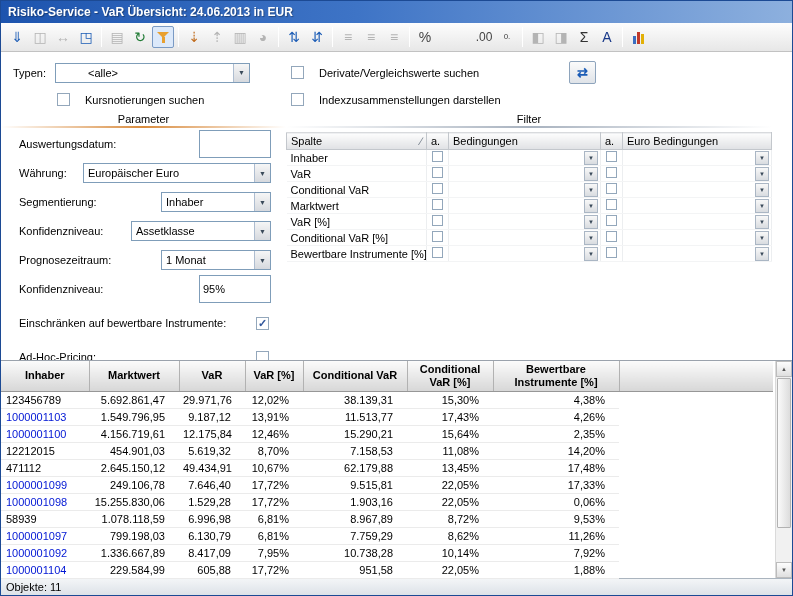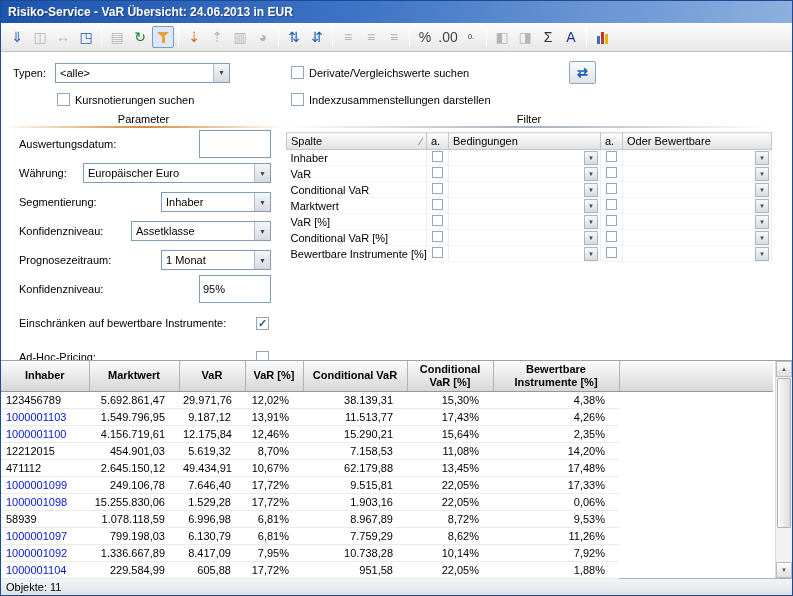--- a/index.html
+++ b/index.html
@@ -74,30 +74,30 @@
   .txt {
     height:28px; border:1px solid #7f9db9; padding:0 3px;
     font-family:"Liberation Sans", sans-serif; font-size:11px; background:#fff;
   }
   .cb {
     width:13px; height:13px; flex:none;
     border:1px solid #93a7bb; background:#fff;
     display:inline-flex; align-items:center; justify-content:center;
     font-size:11px; font-weight:bold; color:#33589c; line-height:1;
   }
-  .cb-row { display:inline-flex; align-items:center; gap:5px; white-space:nowrap; }
+  .cb-row { display:inline-flex; align-items:center; gap:15px; white-space:nowrap; }
   .refresh-btn {
     width:27px; height:23px; margin-left:16px;
     background:linear-gradient(#fbfbfb,#dfe3e8);
     border:1px solid #8ea4bc; border-radius:2px;
     font-size:13px; color:#1a5bb5; font-weight:bold;
     display:inline-flex; align-items:center; justify-content:center;
     font-family:"Liberation Sans", sans-serif;
   }
-  .typen-combo { width:175px; }
+  .typen-combo { width:195px;padding-left:28px; }
 
   
   .panels { flex:1; min-height:0; display:flex; overflow:hidden; background:#fff; }
   .param-panel { width:285px; flex:none; }
   .filter-panel { flex:1; min-width:0; margin-right:20px; }
   .panel-header { text-align:center; padding:3px 0 1px 0; color:#000; }
   .rule-orange { height:2px; background:linear-gradient(90deg, rgba(217,140,63,0) 0%, #d98c3f 50%, rgba(217,140,63,0) 100%); margin-bottom:6px; }
   .rule-gray { height:2px; background:linear-gradient(90deg, rgba(150,160,175,0) 0%, #a8b2bf 50%, rgba(150,160,175,0) 100%); margin-bottom:4px; }
 
   .p-fields { padding-left:18px; width:270px; }
@@ -211,21 +211,21 @@
       <span class="tb-icon disabled">◕</span>
       <span class="tb-sep"></span>
       <span class="tb-icon" style="color: rgb(26, 91, 181);">⇅</span>
       <span class="tb-icon" style="color: rgb(26, 91, 181);">⇵</span>
       <span class="tb-sep"></span>
       <span class="tb-icon disabled">≡</span>
       <span class="tb-icon disabled">≡</span>
       <span class="tb-icon disabled">≡</span>
       <span class="tb-sep"></span>
       <span class="tb-icon" style="color: rgb(68, 68, 68);">%</span>
-      <span class="tb-icon" style="color: rgb(68, 68, 68); font-size: 14px;">.00</span>
+      <span class="tb-icon" style="color: rgb(68, 68, 68); font-size: 12px; margin-left: 36px;">.00</span>
       <span class="tb-icon" style="color: rgb(68, 68, 68); font-size: 8px;">0.</span>
       <span class="tb-sep"></span>
       <span class="tb-icon disabled">◧</span>
       <span class="tb-icon disabled">◨</span>
       <span class="tb-icon" style="color: rgb(51, 51, 51);">Σ</span>
       <span class="tb-icon" style="color: rgb(26, 58, 138);">A</span>
       <span class="tb-sep"></span>
       <span class="tb-icon">
         <span class="bars">
           <i style="height: 8px; background: rgb(58, 110, 192);"></i>
@@ -322,21 +322,21 @@
       <table class="filter-table">
         <thead>
           <tr>
             <th>
               <span>Spalte</span>
               <span class="sort-ind">∕</span>
             </th>
             <th>a.</th>
             <th>Bedingungen</th>
             <th>a.</th>
-            <th>Oder Bewertbare</th>
+            <th>Euro Bedingungen</th>
           </tr>
         </thead>
         <tbody id="filter-body">
             <tr>
               <td class="f-name">Inhaber</td>
               <td class="f-a"><span class="cb"></span></td>
               <td class="f-cond">
                 <span class="fcombo">
                   <span class="fval"></span>
                   <span class="fbtn">▼</span>

